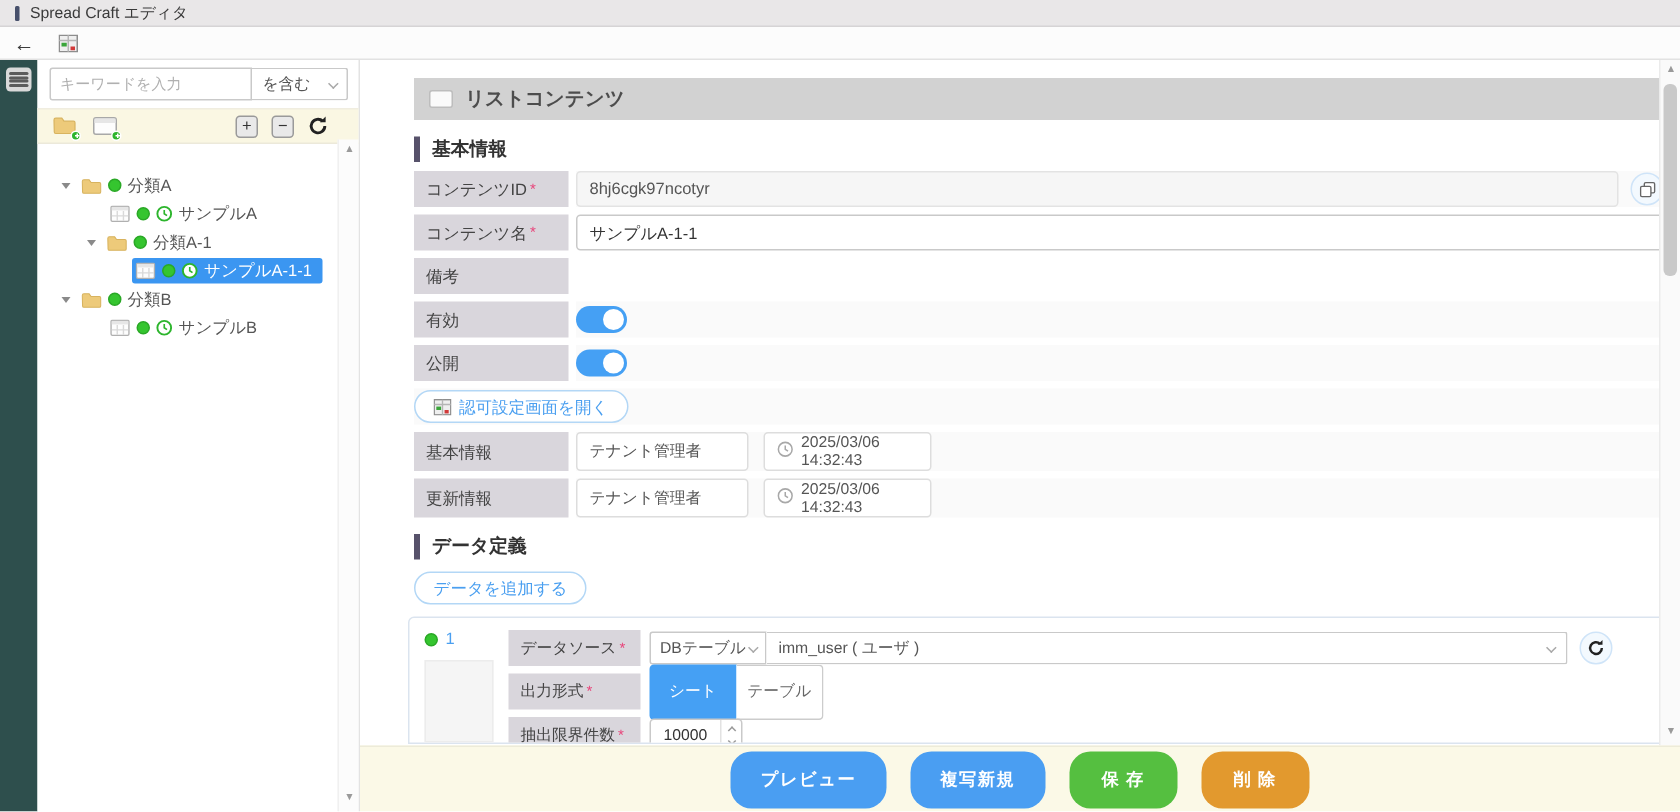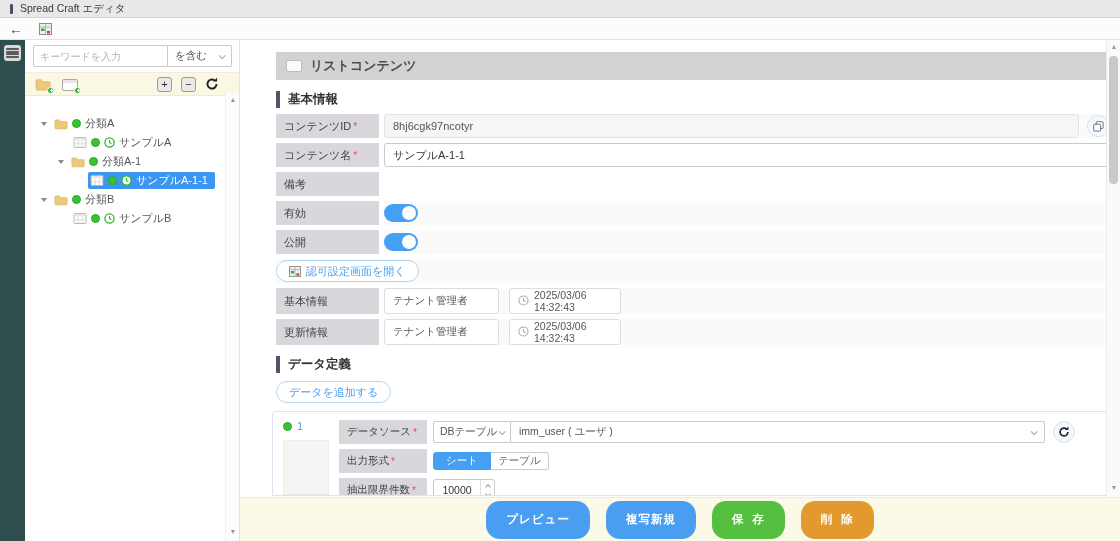--- a/index.html
+++ b/index.html
@@ -82,38 +82,38 @@
   .db-index { height:28px; display:flex; align-items:center; gap:5px; padding-left:10px; }
   .idx { font-size:11px; color:#4a9ff0; }
   .db-left-body { flex:1; margin:0 6px 0 10px; background:#f5f5f5; border:1px solid #ececec; }
   .db-form { flex:1; padding:8px 44px 0 4px; }
   .db-row { display:flex; align-items:center; margin-bottom:5px; height:24px; }
   .db-label { width:88px; flex:0 0 88px; align-self:stretch; background:#d9d6dc; display:flex; align-items:center; padding-left:8px; font-size:10.5px; color:#444; margin-right:6px; }
   .mini-select { width:78px; height:22px; border:1px solid #c9c9c9; border-radius:2px 0 0 2px; background:#fff; display:flex; align-items:center; justify-content:space-between; padding:0 6px; font-size:10.5px; color:#555; cursor:pointer; flex:0 0 78px; }
   .combo { flex:1; height:22px; border:1px solid #c9c9c9; border-left:none; border-radius:0 2px 2px 0; background:#fff; display:flex; align-items:center; justify-content:space-between; padding:0 8px; font-size:10.5px; color:#555; cursor:pointer; }
   .refresh-circle { margin-left:8px; width:22px; height:22px; border-radius:50%; border:1px solid #cfe4f8; background:#f3f9fe; display:flex; align-items:center; justify-content:center; cursor:pointer; flex:0 0 22px; }
   .seg { display:flex; }
-  .seg-btn { width:58px; height:18px; font-size:10.5px; cursor:pointer; font-family:inherit; }
+  .seg-btn { width:58px; height:37px; font-size:10.5px; cursor:pointer; font-family:inherit; }
   .seg-on { background:#45a0f4; color:#fff; border:1px solid #45a0f4; border-radius:3px 0 0 3px; }
   .seg-off { background:#fff; color:#666; border:1px solid #ccc; border-left:none; border-radius:0 3px 3px 0; }
   .num { width:62px; height:22px; border:1px solid #c9c9c9; border-radius:3px; background:#fff; display:flex; align-items:center; }
   .num-val { flex:1; text-align:center; font-size:10.5px; color:#333; }
   .spin { width:14px; align-self:stretch; border-left:1px solid #e2e2e2; display:flex; flex-direction:column; align-items:center; justify-content:center; gap:3px; cursor:pointer; }
   .spin .chev-up { width:4px; height:4px; border-left:1.2px solid #999; border-top:1.2px solid #999; transform:rotate(45deg); }
   .spin .chev-dn { width:4px; height:4px; border-right:1.2px solid #999; border-bottom:1.2px solid #999; transform:rotate(45deg); }
   .db-scroll { position:absolute; right:3px; top:8px; bottom:3px; width:9px; background:#f3f3f3; border-radius:4px; }
   .db-thumb { width:9px; height:100%; background:#c3c3c3; border-radius:4px; }
 
   
   .main-scroll { position:absolute; right:0; top:40px; width:14px; bottom:44px; background:#fafafa; border-left:1px solid #ebebeb; }
   .ms-thumb { position:absolute; left:2px; top:16px; width:9px; height:128px; background:#c9c9c9; border-radius:4px; cursor:pointer; }
 
   
   .footer { position:absolute; left:240px; right:0; bottom:0; height:44px; background:#fbf9e7; border-top:1px solid #edebd9; display:flex; align-items:center; justify-content:center; gap:16px; }
-  .fbtn { height:38px; min-width:72px; border:none; border-radius:14px; padding:0 20px; font-size:11.5px; font-weight:bold; color:#fff; cursor:pointer; font-family:Liberation Mono, monospace; letter-spacing:1px; }
+  .fbtn { height:38px; min-width:72px; border:none; border-radius:14px; padding:0 20px; font-size:11.5px; font-weight:bold; color:#fff; cursor:pointer; font-family:Liberation Serif, serif; letter-spacing:1px; }
 </style>
 </head>
 <body>
 
 <div class="screen">
 
   <div class="titlebar">
     <span class="titlebar-pin"></span>
     <span class="titlebar-title">Spread Craft エディタ</span>
   </div>

